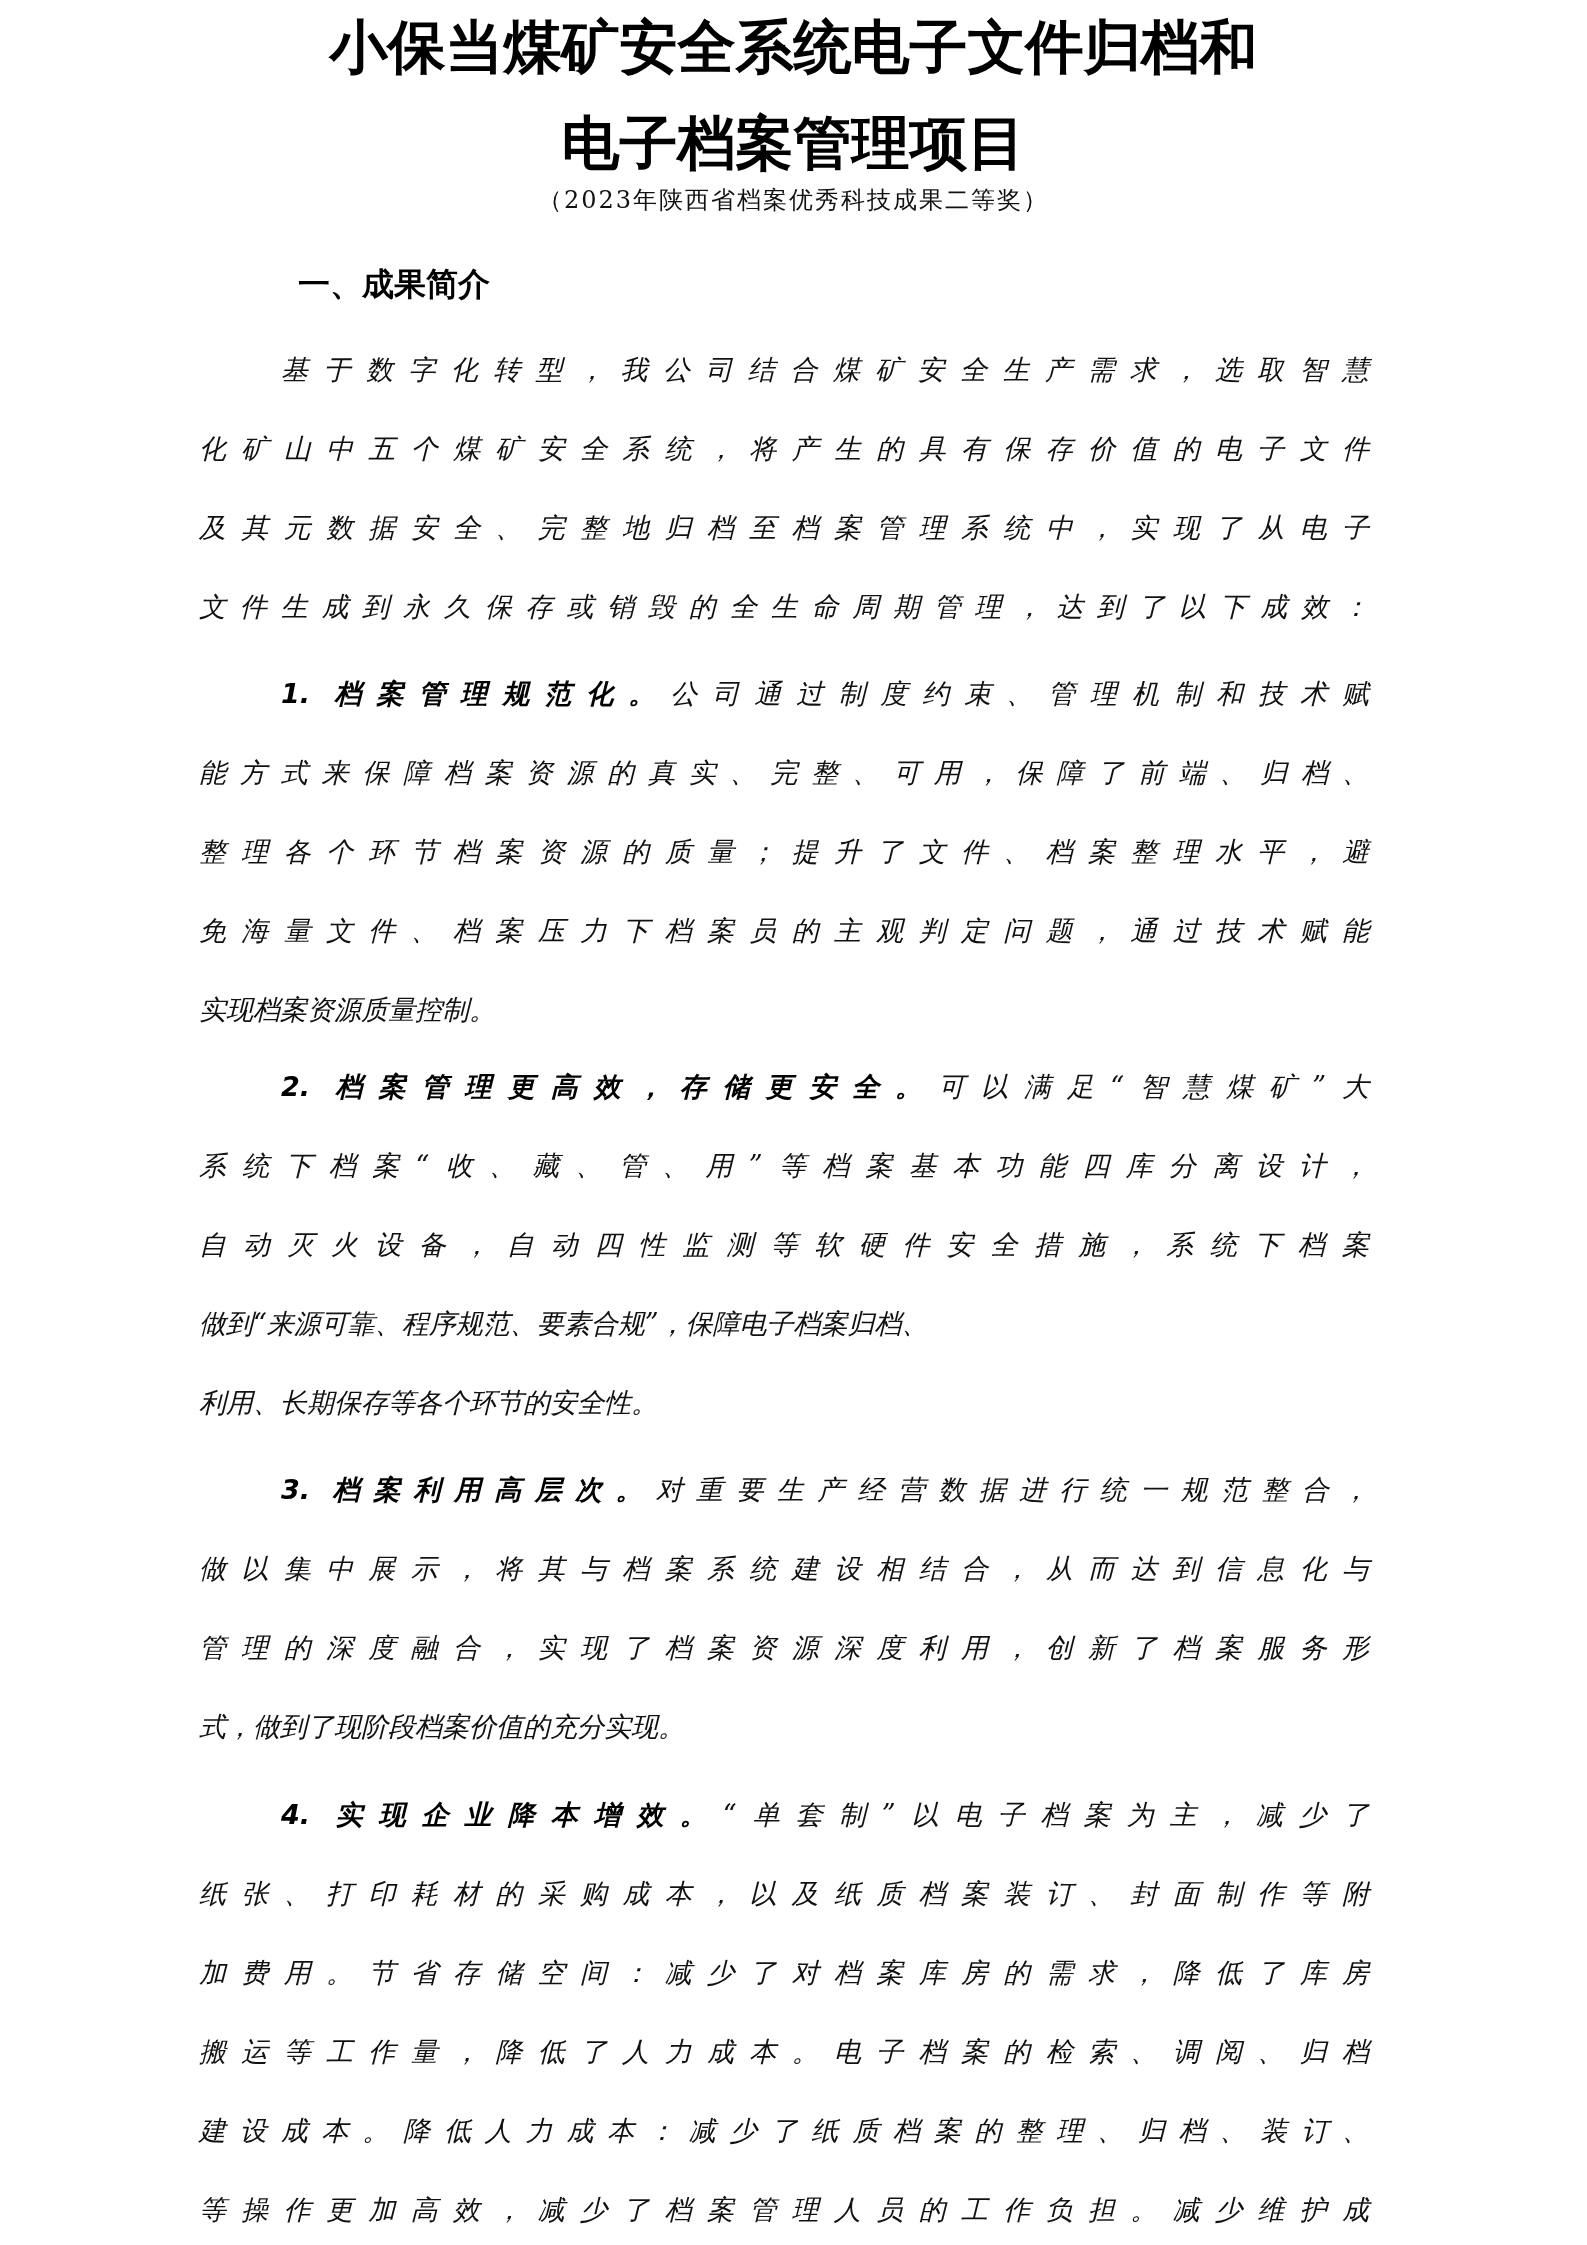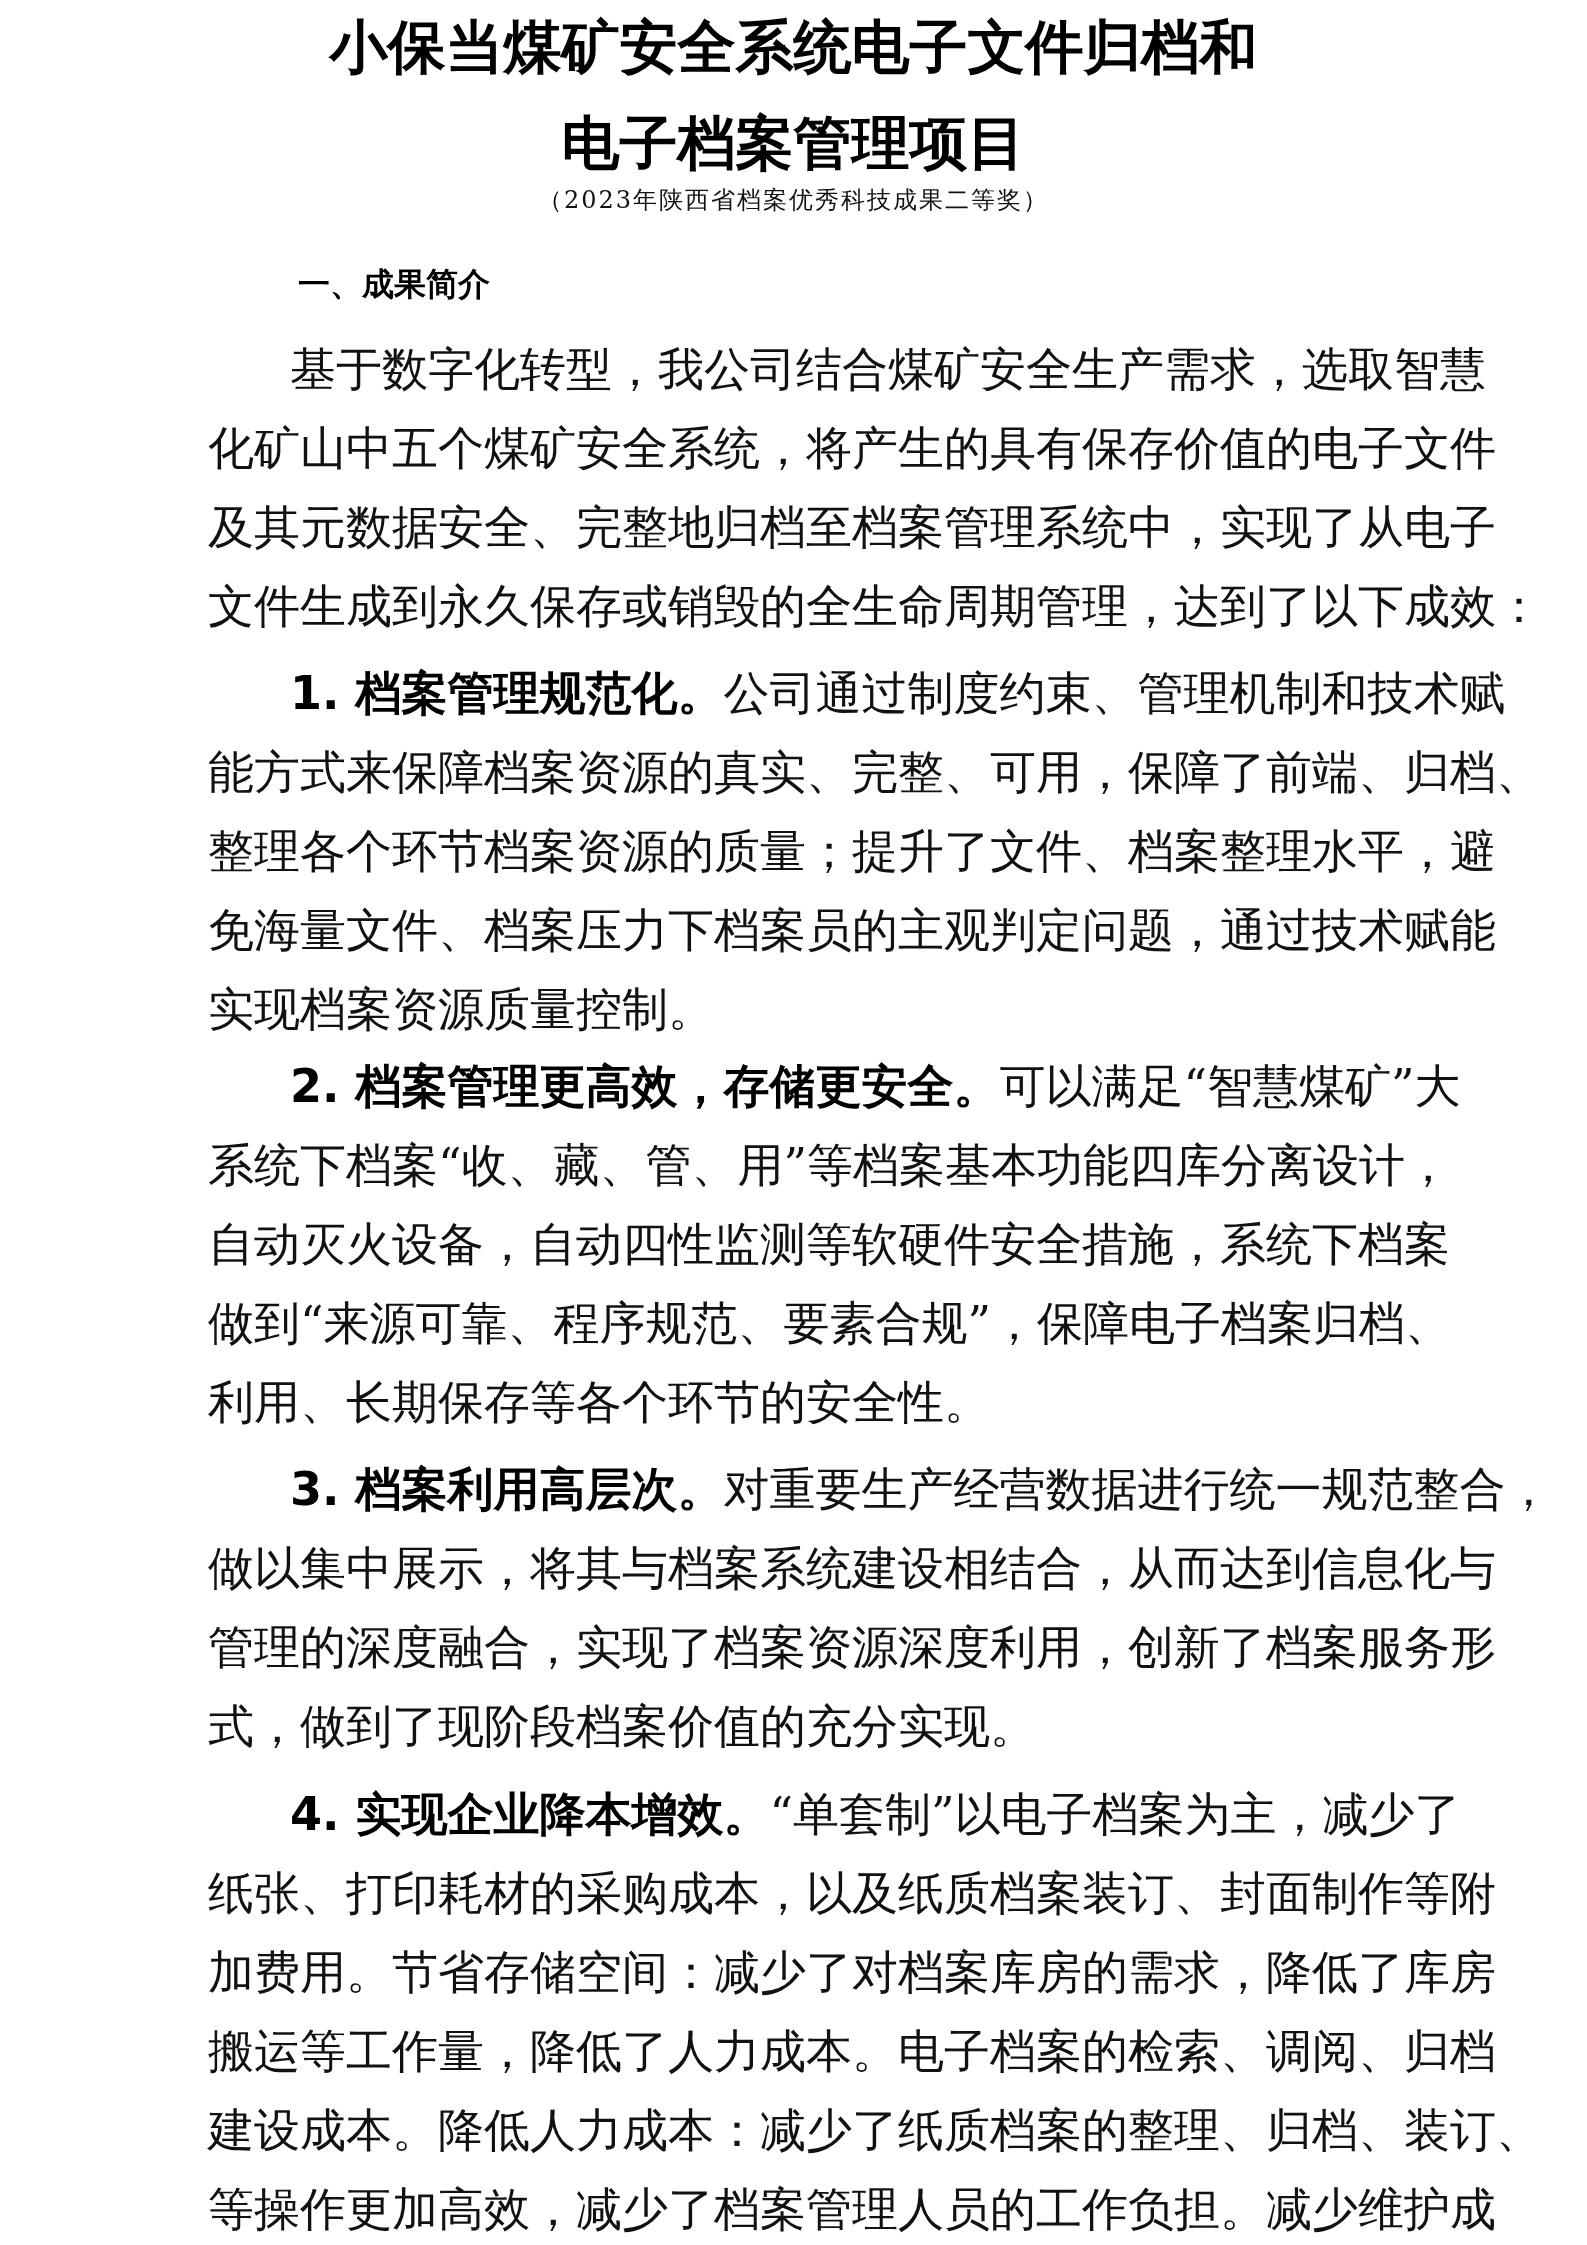--- a/index.html
+++ b/index.html
@@ -52,27 +52,28 @@
       top: 268px;
       left: 298px;
       font-family: "DejaVu Sans", "Liberation Sans", sans-serif;
       font-weight: bold;
       font-size: 32px;
       line-height: 1;
       color: #000;
     }
     .body-block {
       position: absolute;
-      left: 208px;
+      left: 199px;
       width: 1170px;
-      font-size: 46px;
+      font-size: 27px;
       line-height: 79px;
       text-align: justify;
       text-justify: inter-character;
       color: #111;
+      font-style: italic;
     }
     .line {
       display: block;
       height: 79px;
       white-space: nowrap;
       text-align-last: justify;
       text-align: justify;
     }
     .line.last {
       text-align-last: left;

